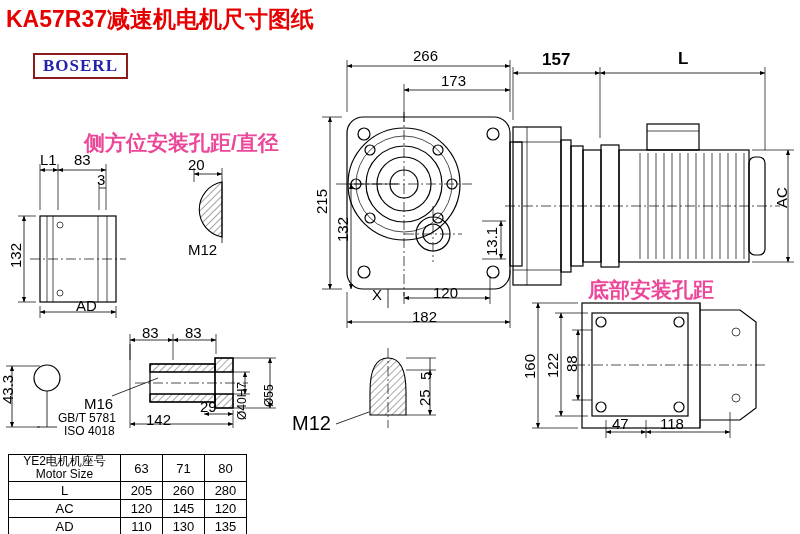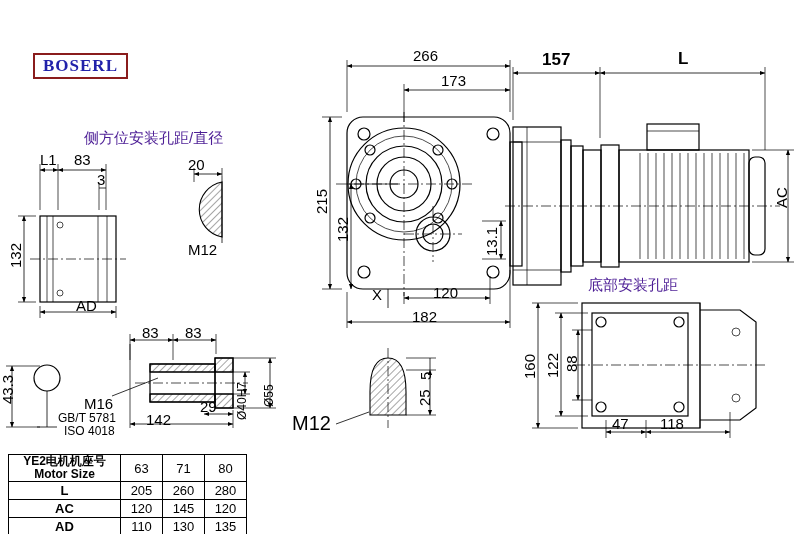--- a/index.html
+++ b/index.html
@@ -10,29 +10,29 @@
   .o { fill:none; stroke:#000; stroke-width:1.2; }
   .t { fill:none; stroke:#000; stroke-width:0.7; }
   .d { fill:none; stroke:#000; stroke-width:0.8; }
   .dl { fill:none; stroke:#000; stroke-width:0.8; marker-start:url(#arr); marker-end:url(#arr); }
   .cl { fill:none; stroke:#000; stroke-width:0.7; stroke-dasharray:10 3 2 3; }
   .h { fill:url(#hatch); stroke:#000; stroke-width:1.1; }
   .title { position:absolute; left:6px; top:4px; font-size:23px; font-weight:bold; color:#e60000; white-space:nowrap; }
   .logo { position:absolute; left:33px; top:53px; border:2px solid #8a1c1c; color:#2222aa;
           font-family:"Liberation Serif", serif; font-size:17px; font-weight:bold;
           padding:1px 8px; letter-spacing:1px; background:#fff; }
-  .red { position:absolute; color:#4c1d95; font-weight:normal; font-size:15px; white-space:nowrap; }
+  .red { position:absolute; color:#ec4899; font-weight:bold; font-size:21px; white-space:nowrap; }
   .dim { position:absolute; color:#000; font-size:15px; white-space:nowrap; line-height:16px; }
   .rot { transform:rotate(-90deg); transform-origin:0 0; }
   .sm { font-size:12px; }
   .bg { font-size:20px; }
   .bold { font-weight:bold; font-size:17px; }
   table.spec { position:absolute; left:8px; top:454px; border-collapse:collapse; font-size:13px; background:#fff; }
   table.spec td { border:1px solid #000; text-align:center; padding:0 4px; height:18px; min-width:42px; }
-  table.spec td.lbl { min-width:112px;font-weight:bold; }
+  table.spec td.lbl { min-width:112px; }
   .hdr2 div { font-size:12px; line-height:13px; }
 </style>
 </head>
 <body>
 
 <div class="canvas">
 
 <svg class="draw" width="800" height="534" viewBox="0 0 800 534">
   <defs>
     <marker id="arr" viewBox="0 0 10 10" refX="9.5" refY="5" markerWidth="7" markerHeight="7" orient="auto-start-reverse">
@@ -244,20 +244,21 @@
     <line class="dl" x1="578" y1="330" x2="578" y2="400"></line>
 
     <line class="t" x1="606" y1="420" x2="606" y2="438"></line>
     <line class="t" x1="646" y1="420" x2="646" y2="438"></line>
     <line class="t" x1="730" y1="412" x2="730" y2="438"></line>
     <line class="dl" x1="606" y1="432" x2="646" y2="432"></line>
     <line class="dl" x1="646" y1="432" x2="730" y2="432"></line>
   </g>
 </svg>
 
+<div class="title">KA57R37减速机电机尺寸图纸</div>
 <div class="logo">BOSERL</div>
 
 <div class="red" style="left:84px;top:129px">侧方位安装孔距/直径</div>
 <div class="red" style="left:588px;top:276px">底部安装孔距</div>
 
 <div class="dim" style="left:413px;top:48px">266</div>
 <div class="dim" style="left:441px;top:73px">173</div>
 <div class="dim rot" style="left:314px;top:214px">215</div>
 <div class="dim rot" style="left:335px;top:242px">132</div>
 <div class="dim" style="left:433px;top:285px">120</div>

